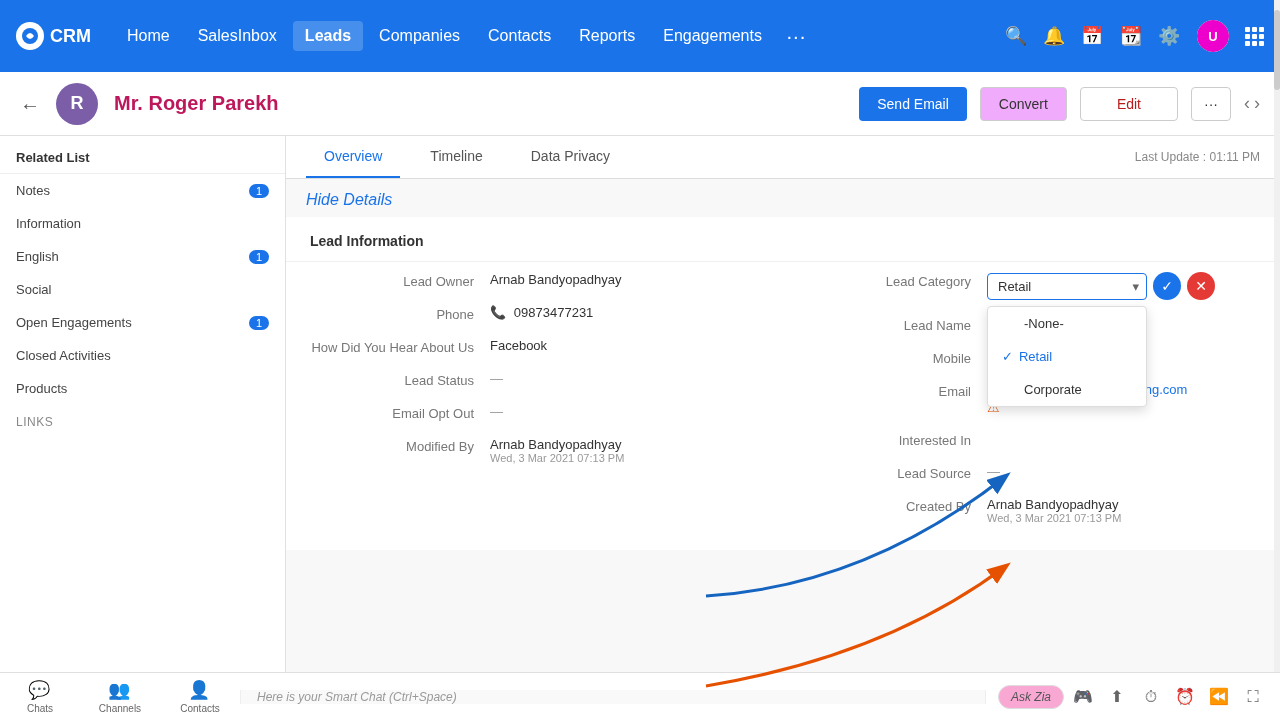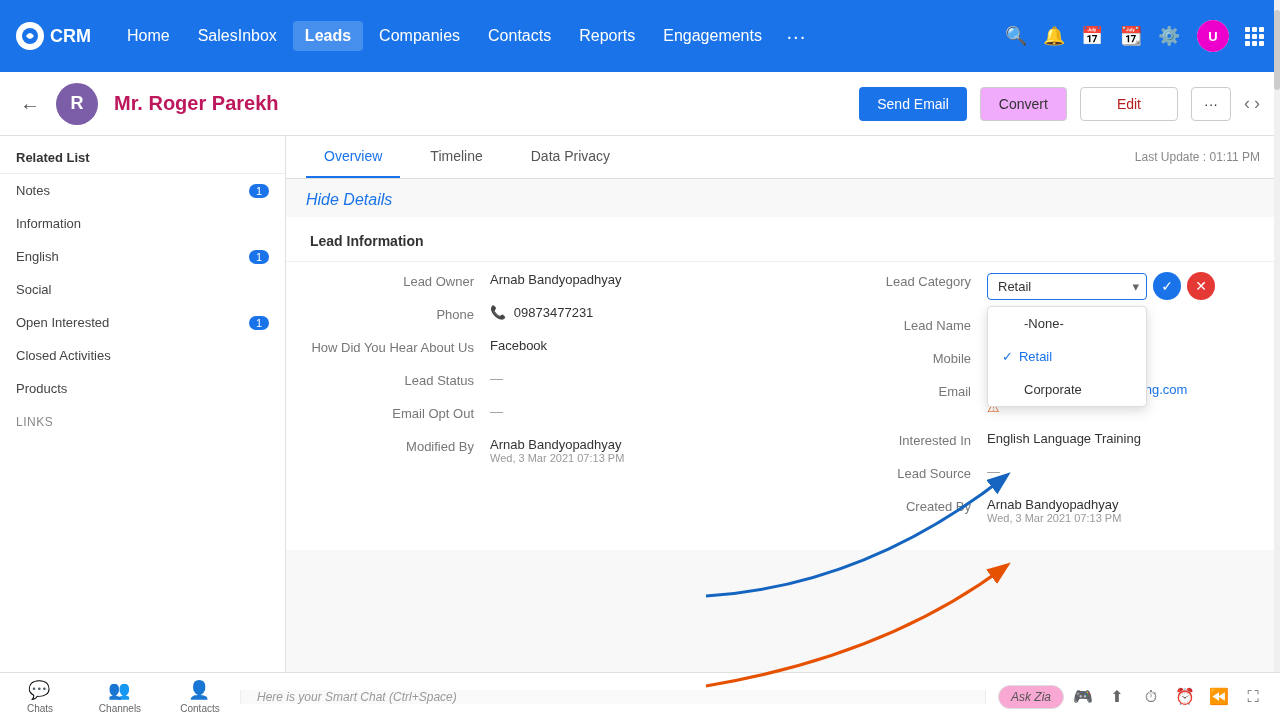--- a/index.html
+++ b/index.html
@@ -543,21 +543,21 @@
       <span class="sidebar-item-label">Information</span>
     </div>
     <div class="sidebar-item">
       <span class="sidebar-item-label">English</span>
       <span class="badge">1</span>
     </div>
     <div class="sidebar-item">
       <span class="sidebar-item-label">Social</span>
     </div>
     <div class="sidebar-item">
-      <span class="sidebar-item-label">Open Interested</span>
+      <span class="sidebar-item-label">Open Engagements</span>
       <span class="badge">1</span>
     </div>
     <div class="sidebar-item">
       <span class="sidebar-item-label">Closed Activities</span>
     </div>
     <div class="sidebar-item">
       <span class="sidebar-item-label">Products</span>
     </div>
 
     <div class="sidebar-sub-section">Links</div>
@@ -658,21 +658,20 @@
           </div>
           <div class="info-row">
             <span class="info-label">Email</span>
             <span class="info-value email-val">
               <span style="color:#1a73e8;cursor:pointer;">roger.parekh@glionconsulting.com</span>
               <div class="email-warning">⚠</div>
             </span>
           </div>
           <div class="info-row">
             <span class="info-label">Interested In</span>
-            <span class="info-value">English Language Training</span>
           </div>
           <div class="info-row">
             <span class="info-label">Lead Source</span>
             <span class="info-value muted">—</span>
           </div>
           <div class="info-row">
             <span class="info-label">Created By</span>
             <span class="info-value">
               <span>Arnab Bandyopadhyay</span><br>
               <small>Wed, 3 Mar 2021 07:13 PM</small>

